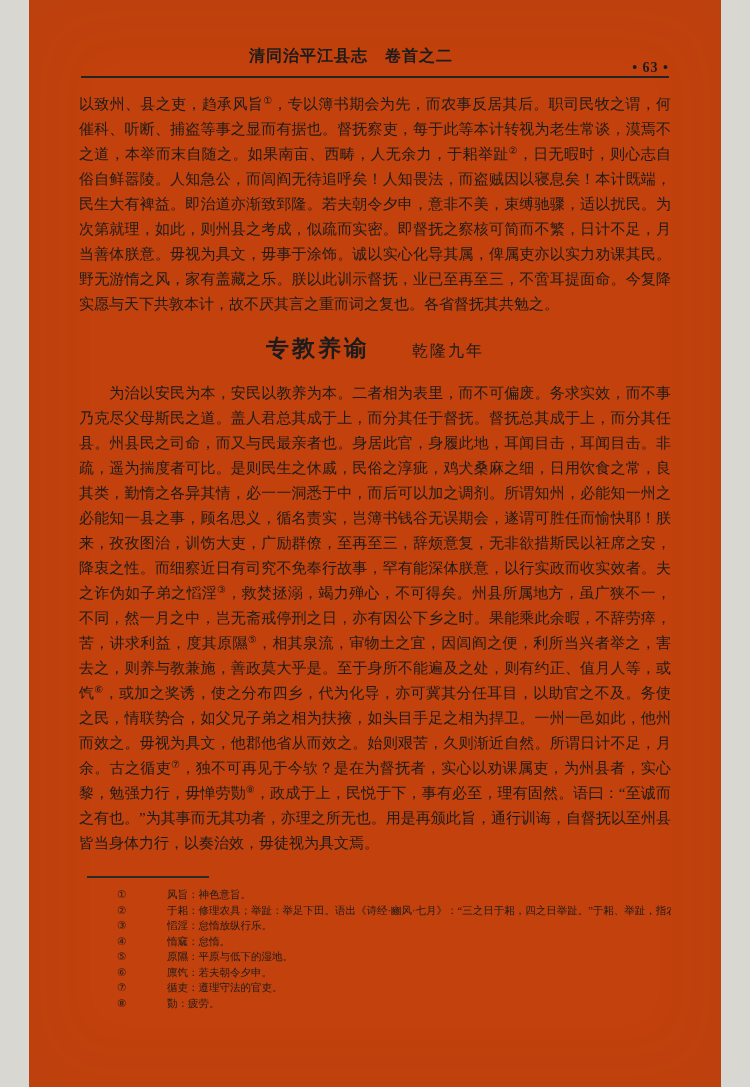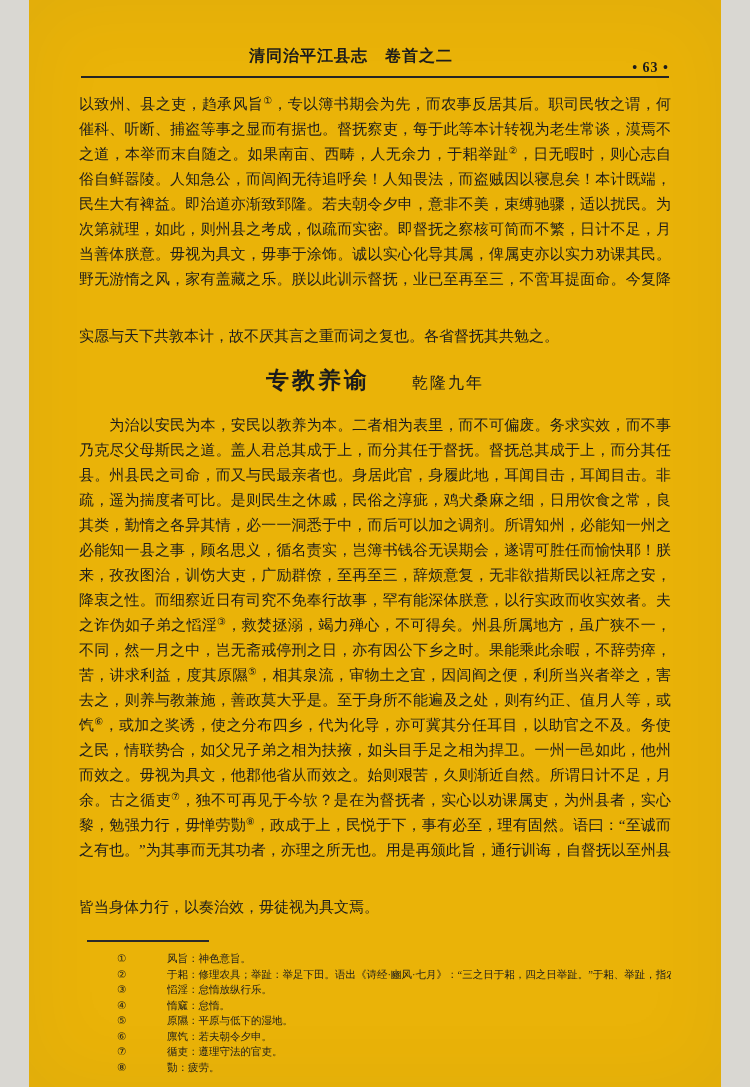--- a/index.html
+++ b/index.html
@@ -1,32 +1,32 @@
 <!DOCTYPE html>
 <html><head>
 <meta charset="utf-8">
 <style>
   html, body { margin: 0; padding: 0; }
   body { background: #d9d7d2; font-family: "Liberation Serif", "DejaVu Serif", serif; }
   .page {
     width: 692px; height: 1087px; margin: 0 auto; position: relative; overflow: hidden;
-    background: #eab308; color: #1c1c1c;
+    background: #c2410c; color: #1c1c1c;
     box-shadow: inset 0 0 80px rgba(90,85,70,0.07);
   }
   
   .header { position: relative; margin: 0 52px; height: 76px; border-bottom: 2px solid #242424; }
   .book-title { position: absolute; left: 168px; bottom: 9px; font-size: 16px; font-weight: bold; letter-spacing: 1px; white-space: nowrap; }
   .page-num { position: absolute; right: 0; bottom: 0; font-size: 14px; font-weight: bold; letter-spacing: 1px; white-space: nowrap; }
   
   .text-block { margin: 14px 50px 0; }
   .line {
     font-size: 15px; line-height: 25px; height: 25px; overflow: hidden;
     text-align: justify; text-align-last: justify;
   }
-  .line.last { text-align: center; text-align-last: left; margin-top: 32px; }
+  .line.last { text-align: center; text-align-last: left; }
   sup.fn-ref { font-size: 10px; line-height: 0; vertical-align: 5px; }
   
   .section-title { margin: 16px 0 12px; height: 34px; text-align: center; white-space: nowrap; }
   .section-title .main { font-size: 23px; font-weight: bold; letter-spacing: 3px; }
   .section-title .era { font-size: 16px; margin-left: 42px; letter-spacing: 2px; }
   
   .footnotes { margin: 20px 50px 0; }
   .fn-divider { width: 122px; height: 0; border-top: 2px solid #2a2a2a; margin: 0 0 9px 8px; }
   .footnote { display: flex; padding-left: 38px; font-size: 10.5px; line-height: 15.5px; }
   .fn-marker { flex: 0 0 30px; width: 30px; }

